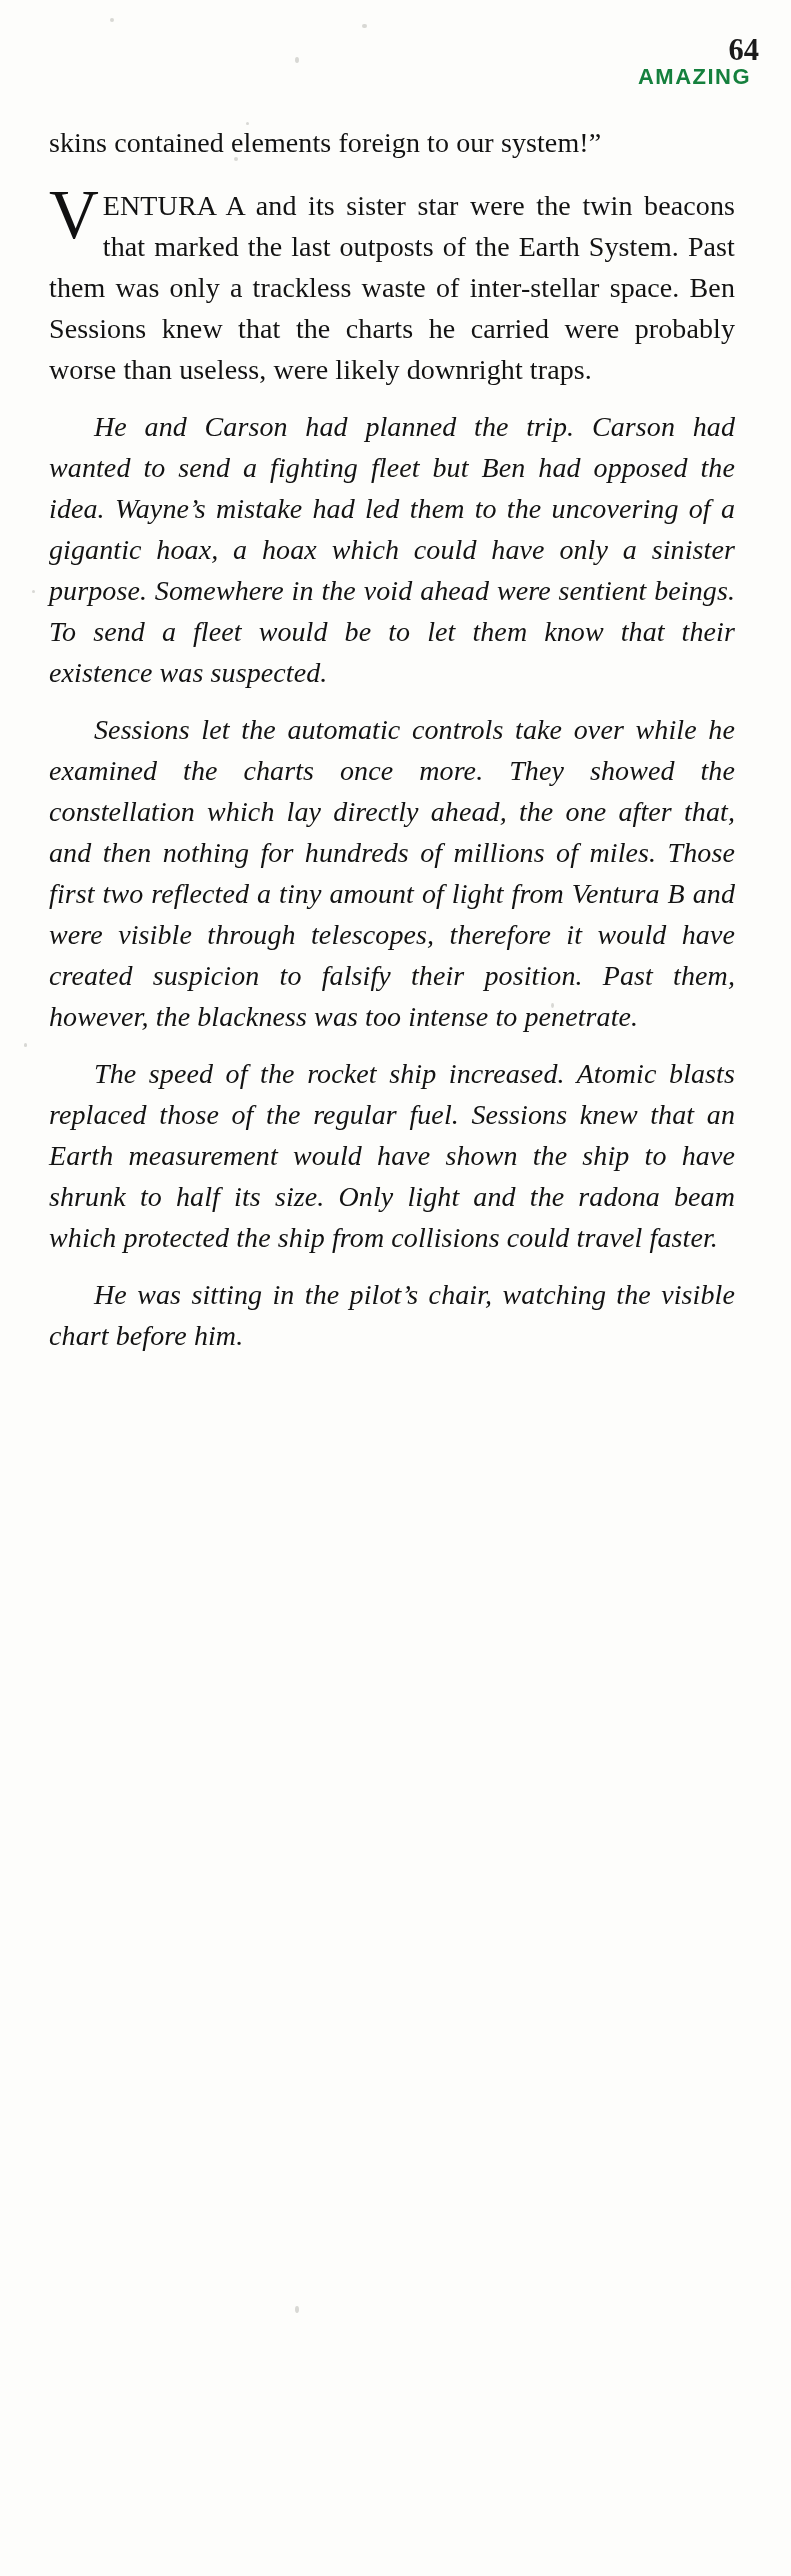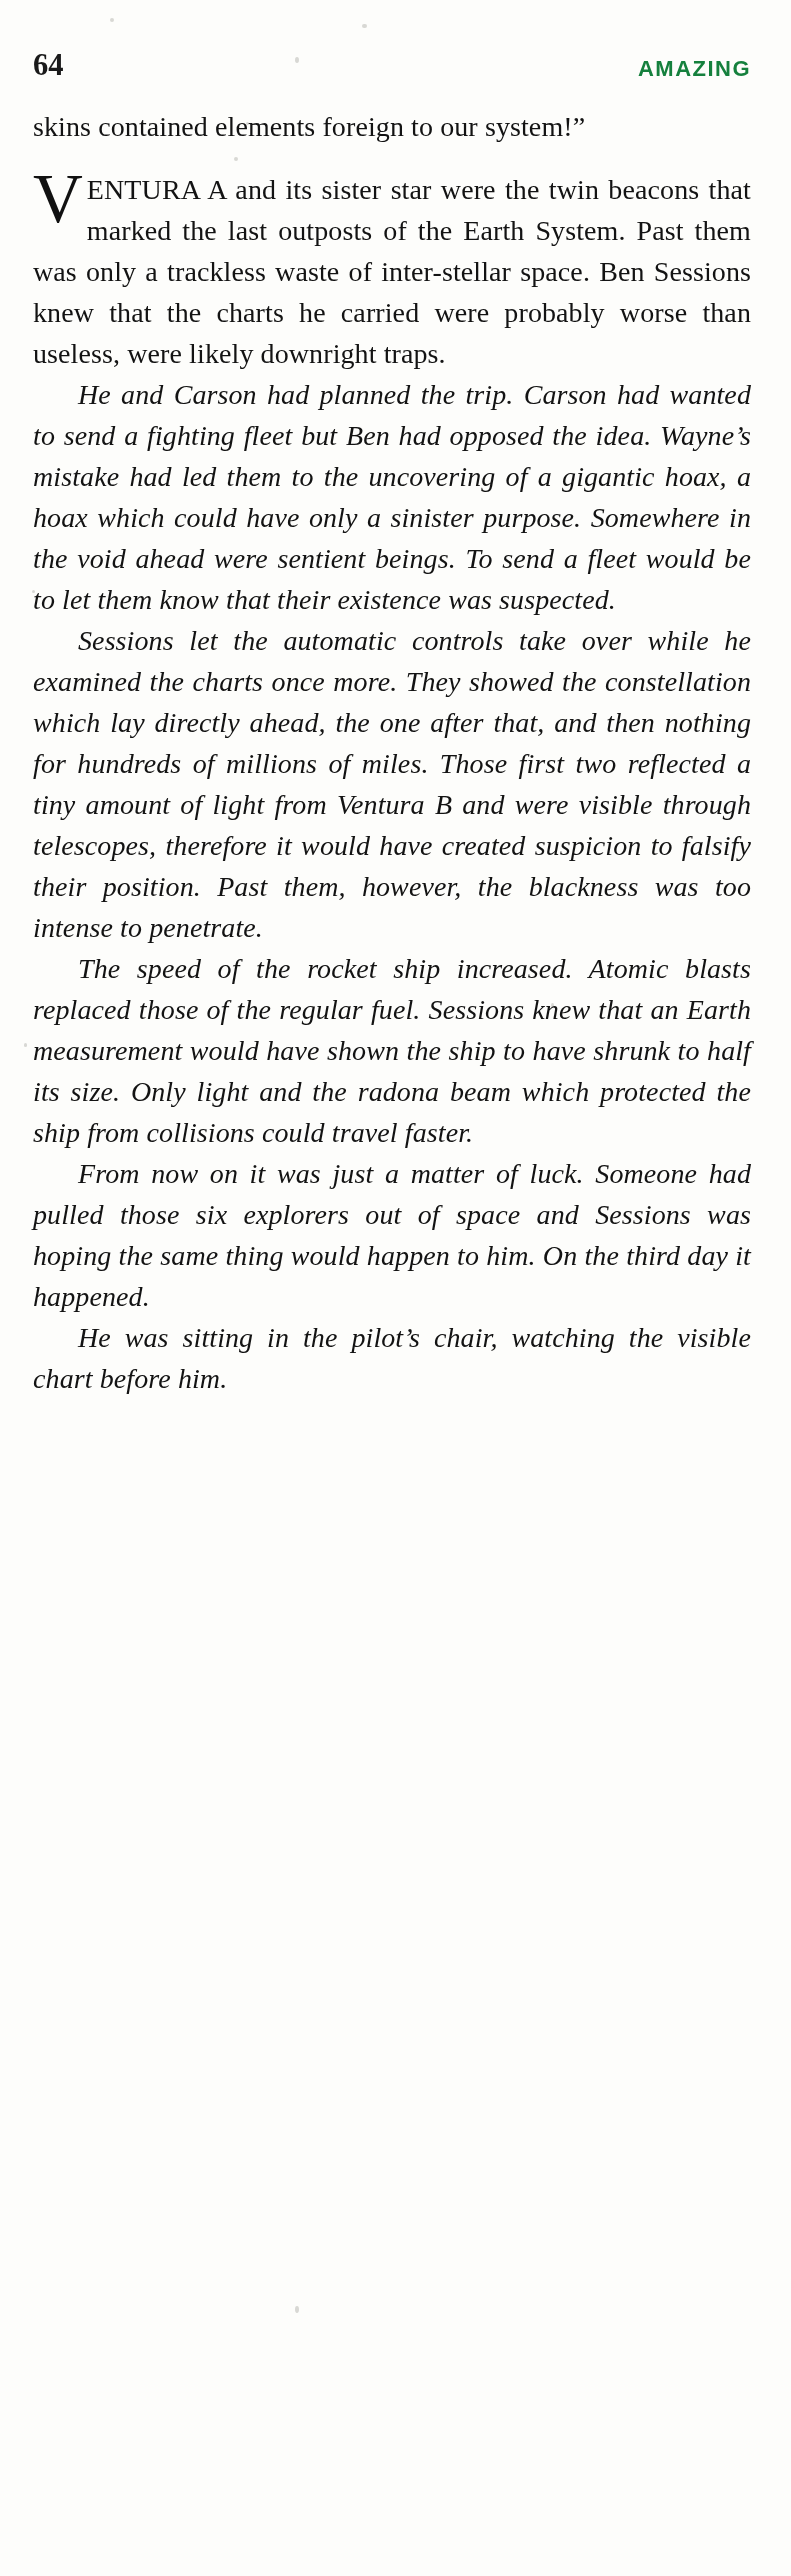--- a/index.html
+++ b/index.html
@@ -31,20 +31,21 @@
   .header {
     position: absolute;
     top: 35px;
     left: 0;
     right: 0;
     height: 45px;
     padding: 0 33px 0 33px;
     display: flex;
     align-items: flex-end;
     justify-content: space-between;
+    flex-direction: column;
   }
   .folio {
     font-family: "Liberation Serif", serif;
     font-weight: bold;
     font-size: 30.5px;
     letter-spacing: 0px;
     line-height: 1;
     color: #1a1a1a;
   }
   .mag-title {
@@ -59,21 +60,21 @@
   }
 
   .column {
     position: absolute;
     top: 106px;
     left: 33px;
     width: 718px;
   }
 
   p {
-    margin: 0;
+    margin: 16px;
     font-size: 28px;
     line-height: 41px;
     text-align: justify;
     text-justify: inter-word;
     letter-spacing: 0.1px;
     color: #131313;
   }
   p + p { margin-top: 0px; }
   p.indent { text-indent: 45px; font-style: italic; }
   p.gap-before { margin-top: 21.6px; }
@@ -118,18 +119,17 @@
   <p>skins contained elements foreign to our system!”</p>
 
   <p class="dropcap-para gap-before"><span class="dropcap">V</span><span>ENTURA A and its sister star were the twin beacons that marked the last outposts of the Earth System. Past them was only a trackless waste of inter-stellar space. Ben Sessions knew that the charts he carried were probably worse than useless, were likely downright traps.</span></p>
 
   <p class="indent">He and Carson had planned the trip. Carson had wanted to send a fighting fleet but Ben had opposed the idea. Wayne’s mistake had led them to the uncovering of a gigantic hoax, a hoax which could have only a sinister purpose. Somewhere in the void ahead were sentient beings. To send a fleet would be to let them know that their existence was suspected.</p>
 
   <p class="indent">Sessions let the automatic controls take over while he examined the charts once more. They showed the constellation which lay directly ahead, the one after that, and then nothing for hundreds of millions of miles. Those first two reflected a tiny amount of light from Ventura B and were visible through telescopes, therefore it would have created suspicion to falsify their position. Past them, however, the blackness was too intense to penetrate.</p>
 
   <p class="indent">The speed of the rocket ship increased. Atomic blasts replaced those of the regular fuel. Sessions knew that an Earth measurement would have shown the ship to have shrunk to half its size. Only light and the radona beam which protected the ship from collisions could travel faster.</p>
 
-  <p class="indent">From now on it was just a matter of luck. Someone had pulled those six explorers out of space and Sessions was hoping the same thing would happen to him. On the third day it happened.</p>
 
   <p class="indent">He was sitting in the pilot’s chair, watching the visible chart before him.</p>
 
 </div>
 
 
 </body></html>

